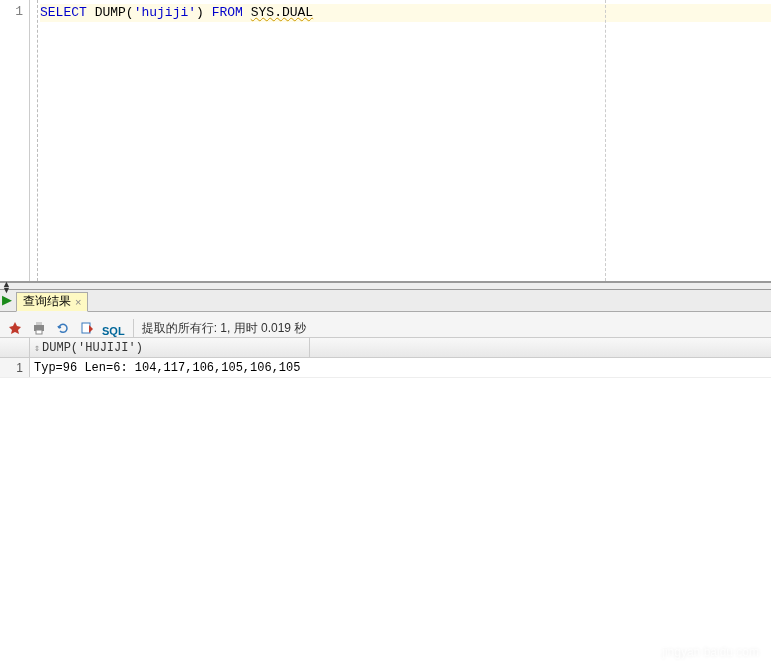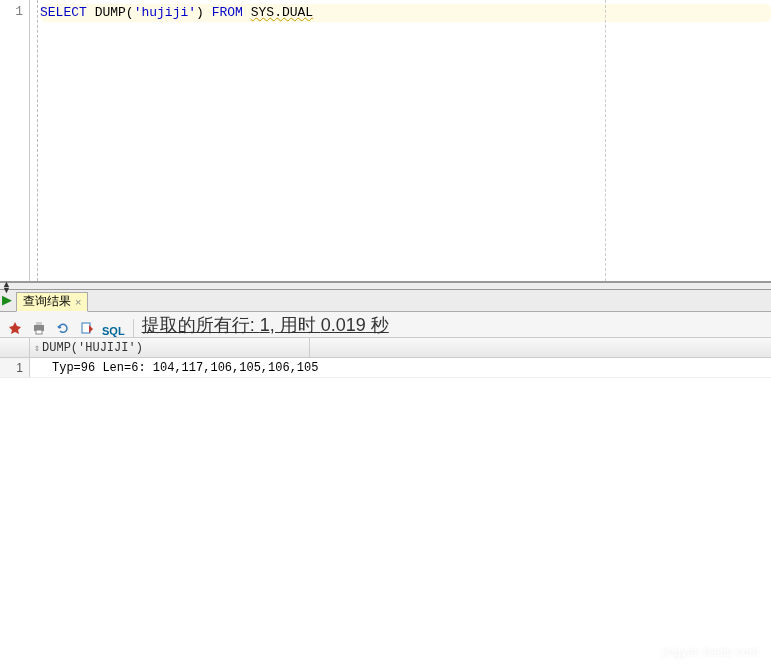--- a/index.html
+++ b/index.html
@@ -43,21 +43,20 @@
       padding-left: 2px;
       font-family: Consolas, "Courier New", monospace;
       font-size: 13px;
       position: relative;
     }
     .code-line {
       background: #FFFBE6;
       height: 18px;
       line-height: 18px;
       white-space: pre;
-      border-radius: 6px;
     }
     .kw { color: #0000CC; font-weight: normal; }
     .str { color: #0000CC; }
     .ident { color: #000; }
     .vmargin {
       position: absolute;
       top: 0;
       right: 165px;
       bottom: 0;
       width: 1px;
@@ -137,22 +136,21 @@
       background: #ccc;
       margin: 0 2px;
     }
     .sql-label {
       color: #006699;
       font-weight: bold;
       font-size: 11px;
     }
     .status-text {
       color: #333;
-      font-size: 18px;
-      text-decoration: underline;
+      font-size: 12px;
     }
     .result-grid {
       background: #fff;
     }
     .result-header {
       display: flex;
       height: 20px;
       background: linear-gradient(#f8f8f8, #e8e8e8);
       border-bottom: 1px solid #ccc;
     }
@@ -189,21 +187,20 @@
       font-size: 12px;
       line-height: 20px;
       background: #f5f5f5;
     }
     .rr-cell {
       padding-left: 4px;
       font-family: Consolas, "Courier New", monospace;
       font-size: 12px;
       line-height: 20px;
       color: #000;
-      margin-left: 18px;
     }
     .watermark {
       position: absolute;
       right: 12px;
       bottom: 10px;
       text-align: right;
       color: rgba(255,255,255,0.75);
       font-family: Arial, sans-serif;
       pointer-events: none;
       text-shadow: 0 0 4px rgba(0,0,0,0.15);

